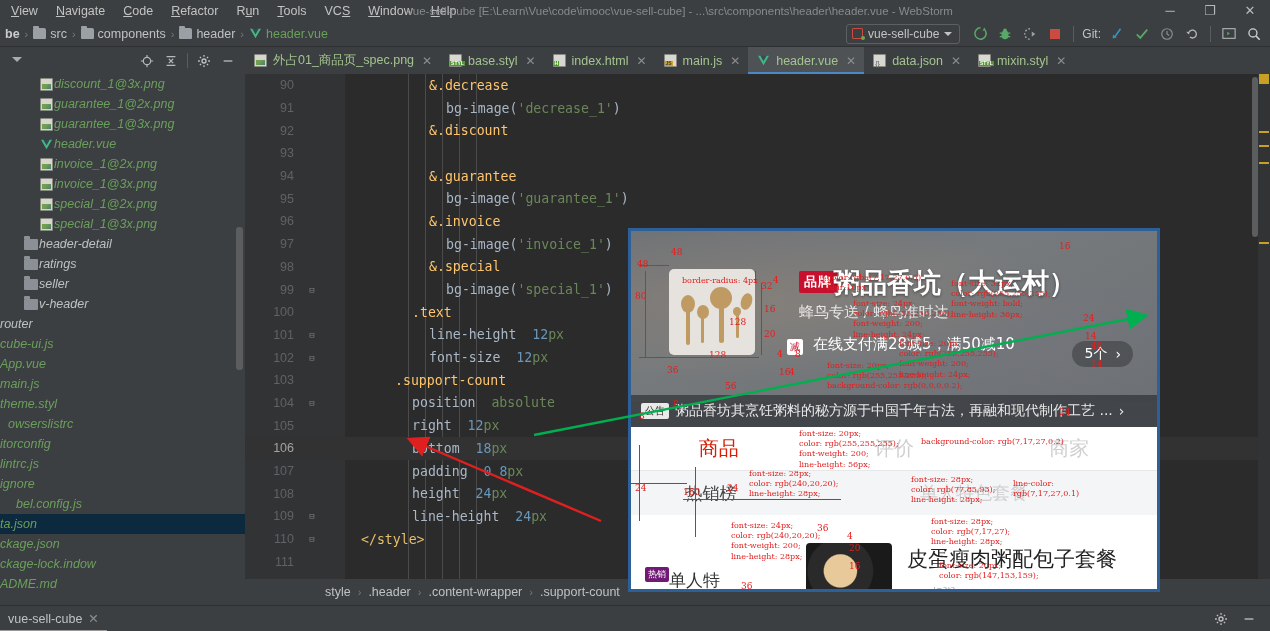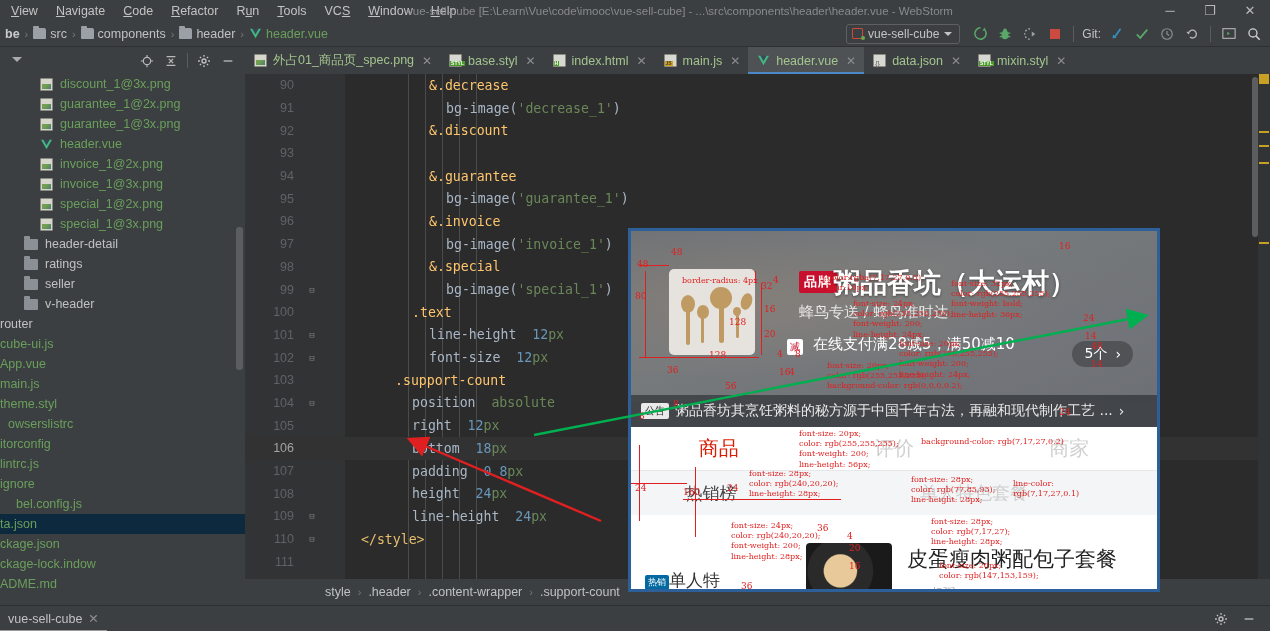--- a/index.html
+++ b/index.html
@@ -79,22 +79,22 @@
     height: 27px; display: flex; align-items: center; justify-content: flex-end;
     padding-right: 6px; gap: 2px; background: #3c3f41;
   }
   .lp-caret { position:absolute; left: 12px; top: 10px; width:0;height:0;
     border-left:5px solid transparent;border-right:5px solid transparent;border-top:5px solid #a9abad;}
   .lp-ic { width: 22px; height: 22px; display:flex; align-items:center; justify-content:center; }
   .lp-sep { width:1px;height:15px;background:#5a5c5e;margin:0 3px; }
 
   .tree { position: absolute; left:0; top: 27px; width: 245px; height: 531px; background: #3c3f41; overflow: hidden; }
   .trow {
-    height: 20px; display: flex; align-items: center; gap: 7px;
-    font-size: 12.5px; white-space: nowrap; padding-left: 2px;
+    height: 20px; display: flex; align-items: center; gap: 1px;
+    font-size: 12.5px; white-space: nowrap; padding-left: 2px; font-style: italic;
   }
   .trow.sel { background: #0d293e; }
   .png-icon {
     width: 13px; height: 13px; background: #d6d6cd; border:1px solid #8a8a82; border-radius:1px;
     position: relative; flex: 0 0 auto;
   }
   .png-icon:after {
     content:''; position:absolute; left:1px; bottom:1px; width:9px; height:5px;
     background: linear-gradient(135deg,#6f9f4f 40%, #4c7a7a 100%);
   }
@@ -232,21 +232,21 @@
   .pv-body { position:absolute; left:0; top:196px; width:100%; bottom:0; background:#fff; }
   .pv-tabs { position:absolute; left:0; top:0; width:100%; height:44px; border-bottom:1px solid rgba(7,17,27,.1);
     display:flex; align-items:center; }
   .pv-tab { flex:1; text-align:center; font-size:20px; color:#cfcfcf; font-family:"DejaVu Sans",sans-serif;}
   .pv-tab.active { color:#d81e06; }
   .pv-sub2 { position:absolute; left:0; top:44px; width:100%; height:44px; background:#f3f5f7;
     display:flex; align-items:center;}
   .pv-sub2-left { width:160px; text-align:center; font-size:17px; color:#444; font-family:"DejaVu Sans",sans-serif;}
   .pv-sub2-right { flex:1; text-align:center; font-size:18px; color:#cfcfcf; font-family:"DejaVu Sans",sans-serif;}
   .pv-item { position:absolute; left:0; top:112px; width:100%; height:70px; display:flex; }
-  .pv-item-badge { position:absolute; left:14px; top:36px; background:#0369a1; color:#fff; font-size:9px; padding:1px 3px; border-radius:2px;}
+  .pv-item-badge { position:absolute; left:14px; top:28px; background:#701a75; color:#fff; font-size:9px; padding:1px 3px; border-radius:2px;}
   .pv-item-t1 { position:absolute; left:38px; top:30px; font-size:17px; color:#333; font-family:"DejaVu Sans",sans-serif;}
   .pv-item-img { position:absolute; left:175px; top:4px; width:86px; height:62px; border-radius:4px; overflow:hidden;
     background: radial-gradient(circle at 40% 45%, #e8c99a 0 26%, #2a2a2a 28% 52%, #1a1a1a 54%);}
   .pv-item-t2 { position:absolute; left:276px; top:6px; font-size:21px; color:#222; white-space:nowrap; font-family:"DejaVu Sans",sans-serif;}
   .pv-item-t3 { position:absolute; left:300px; top:46px; font-size:12px; color:#93999f; font-family:"DejaVu Sans",sans-serif;}
 
   .ann { position:absolute; color:#e02020; font-family:"DejaVu Serif", serif; font-size:8px;
     white-space:nowrap; line-height:1.28; }
   .dim { position:absolute; color:#e02020; font-family:"DejaVu Serif", serif; font-size:9px; }
   .ln { position:absolute; background:#e02020; }

